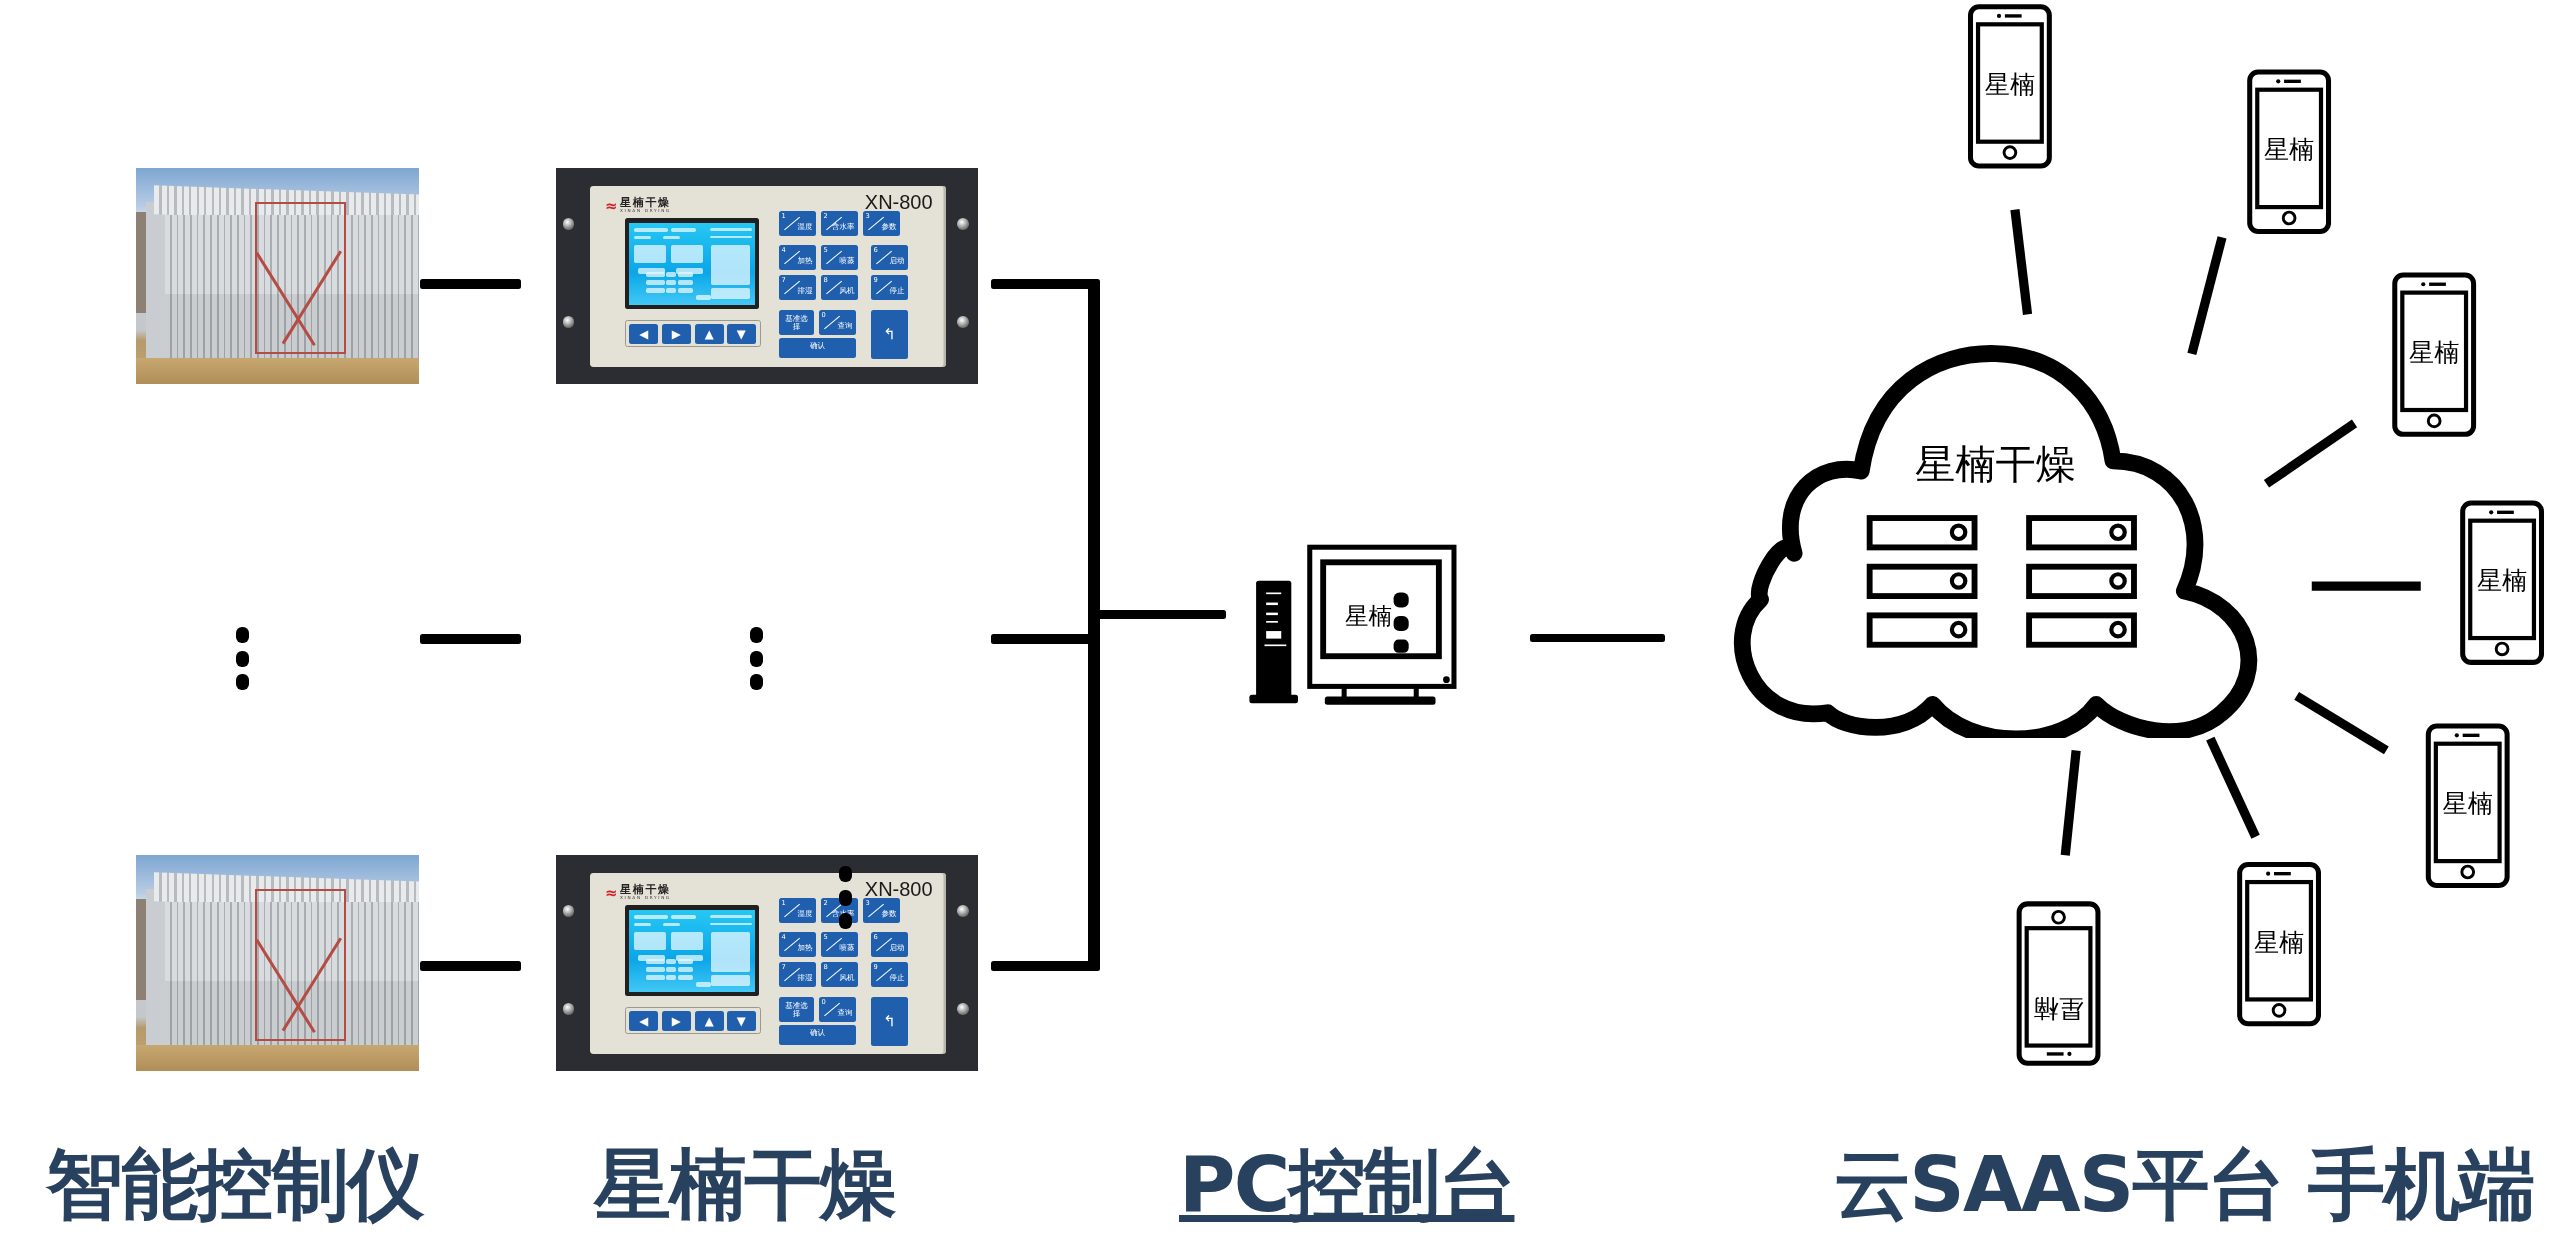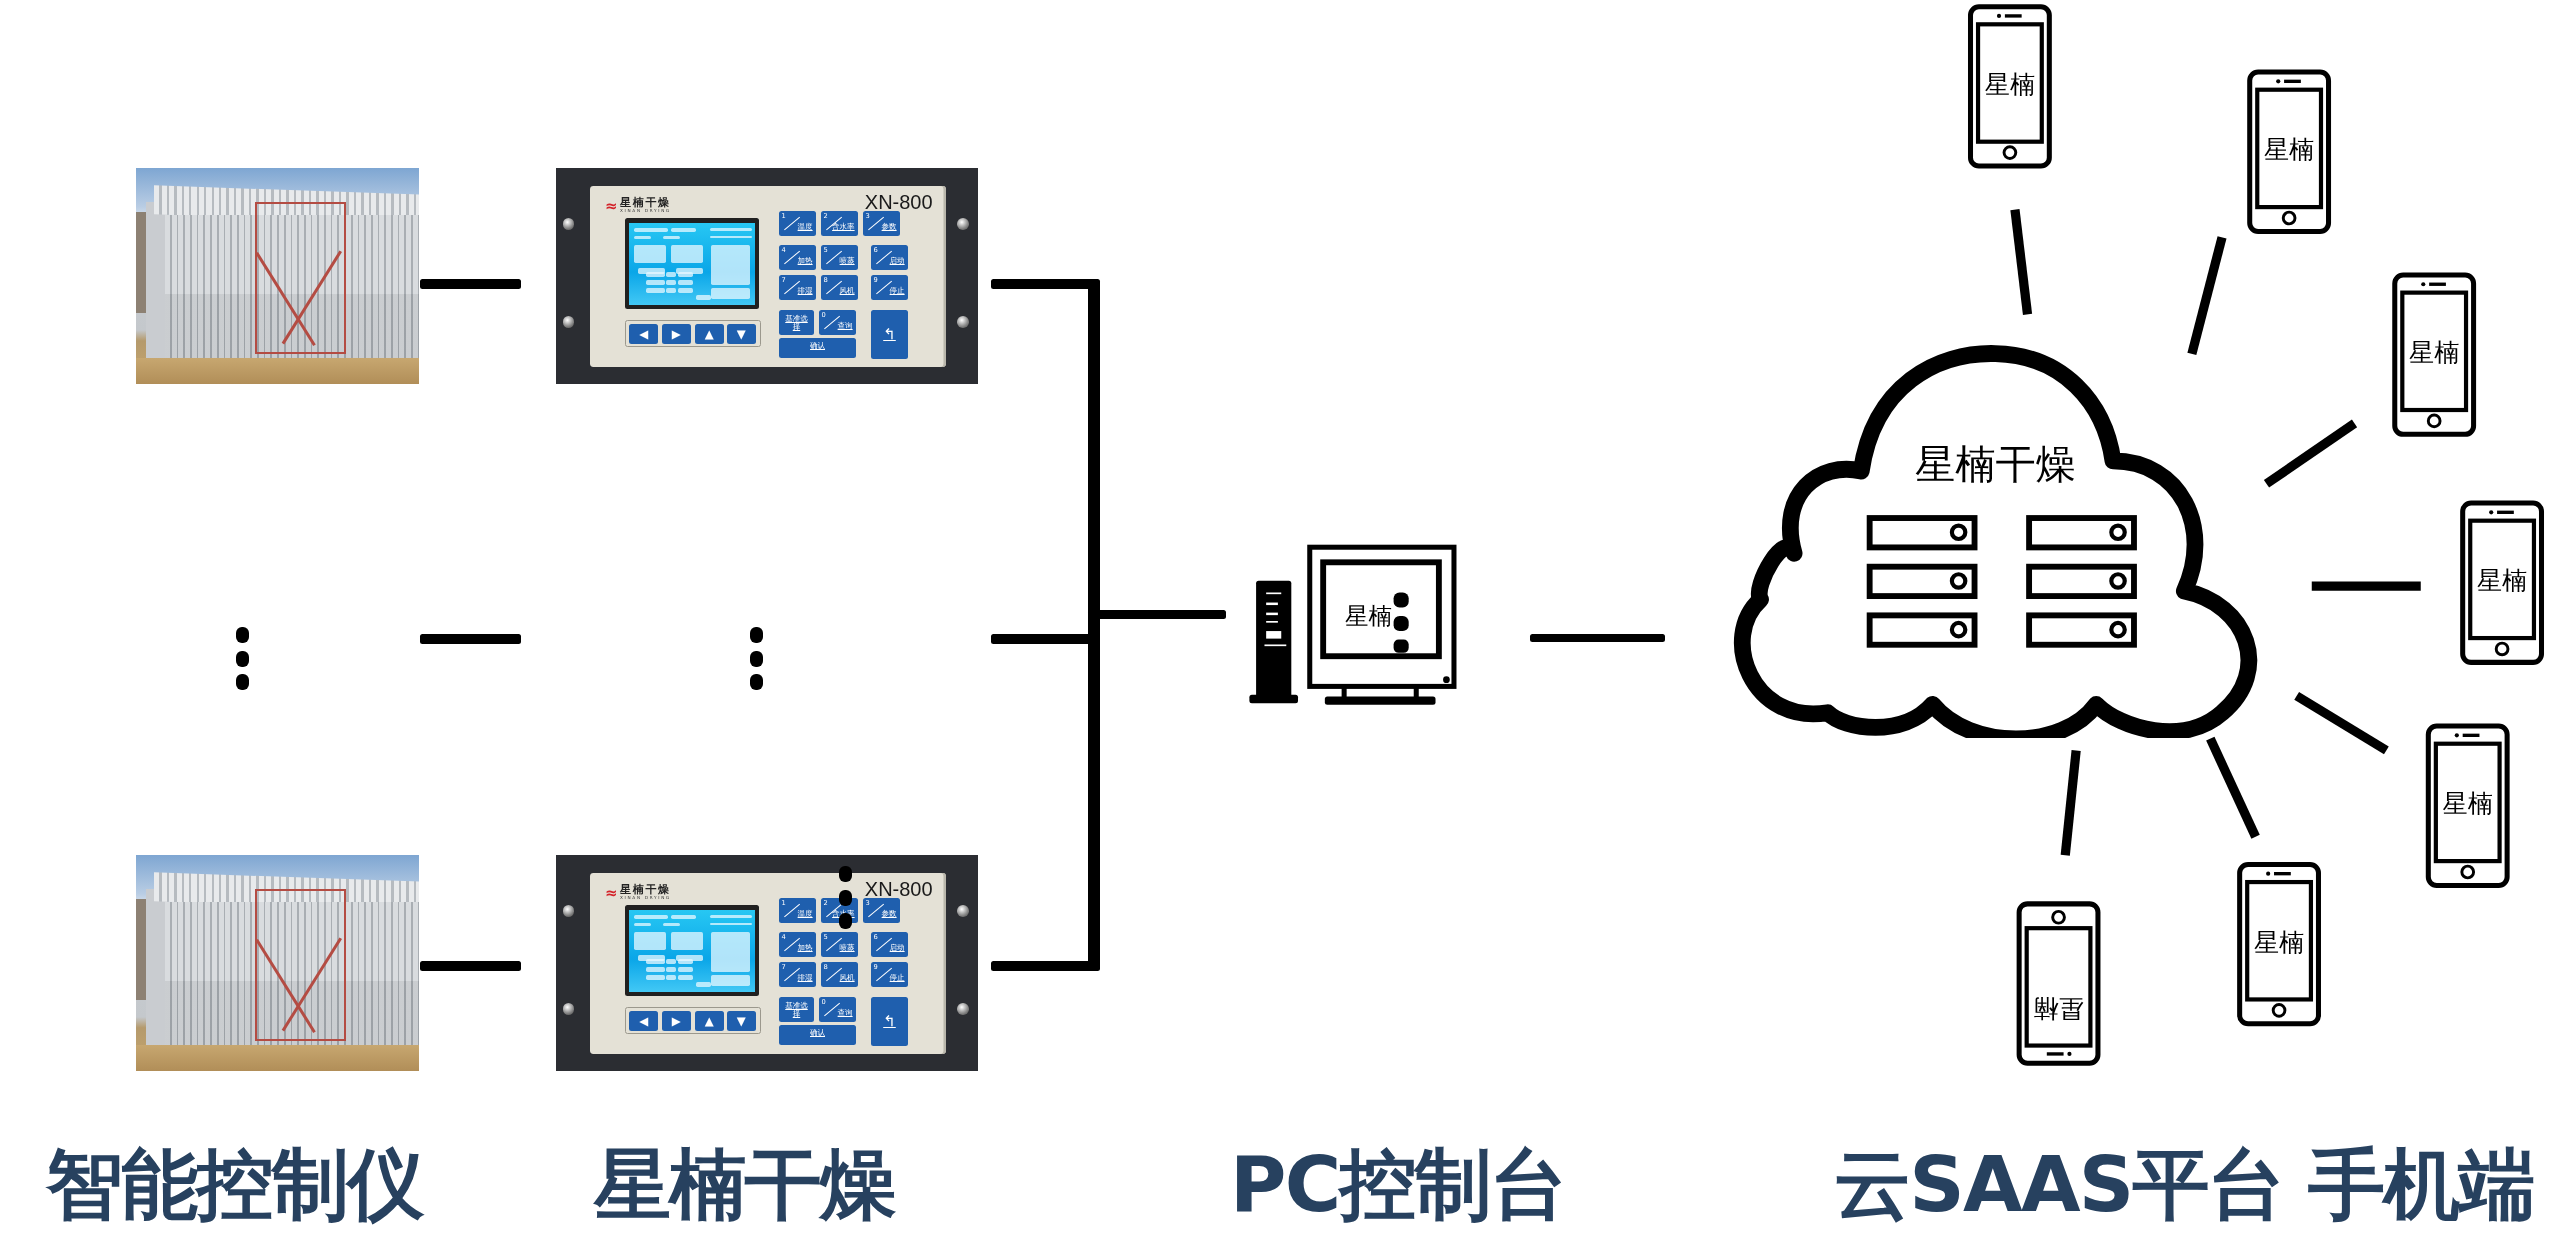--- a/index.html
+++ b/index.html
@@ -28,21 +28,21 @@
   .ctrl .model { position:absolute; right:13.4px; top:5px; font-size:20px; color:#1a1a1a; font-family:"Liberation Sans", sans-serif; }
   .ctrl .lcd { position:absolute; left:35px; top:32px; width:134px; height:91px; background:#202020; border-radius:2.5px; }
   .ctrl .lcd-inner { position:absolute; left:4.2px; top:4.2px; right:4.2px; bottom:4.2px; background:linear-gradient(180deg,#27c7f3,#0aa6e8 60%,#42c8f5); }
   .ctrl .lcd-field { position:absolute; background:#e8f8ff; opacity:.75; border-radius:1.7px; }
   .ctrl .arrow-row { position:absolute; left:35px; top:134px; width:134px; height:25px; border:0.8px solid #9b988d; border-radius:2.5px; }
   .ctrl .arrow-key { position:absolute; top:2.5px; width:28.5px; height:20px; background:#1f5fae; border-radius:2.5px; color:#fff; font-size:11.7px; text-align:center; line-height:20px; }
   .ctrl .keypad { position:absolute; left:189px; top:25px; width:151px; height:147px; }
   .ctrl .key { position:absolute; width:37px; height:25px; background:#1f5fae; border-radius:2.5px; color:#fff; font-size:7.5px; overflow:hidden; }
   .ctrl .key .num { position:absolute; left:2.5px; top:0.8px; font-size:6.7px; }
   .ctrl .key .slash { position:absolute; left:3.4px; top:11.7px; width:20px; height:0.8px; background:#fff; transform:rotate(-40deg); }
-  .ctrl .key .lbl { position:absolute; right:3.4px; bottom:4.2px; font-size:7.5px;text-decoration:underline; }
+  .ctrl .key .lbl { position:absolute; right:3.4px; bottom:4.2px; font-size:7.5px; }
   .ctrl .key.wide .lbl { left:0; right:0; text-align:center; bottom:7.5px; }
   .ctrl .key.base .lbl { left:3.4px; right:3.4px; top:4.2px; bottom:auto; text-align:center; line-height:8.4px; }
   .ctrl .key.back .lbl { left:0; right:0; text-align:center; top:15px; font-size:15px; }
   
   .bar { position:absolute; background:#000; border-radius:2.5px; }
   .dot { position:absolute; width:13.4px; height:16px; background:#000; border-radius:5.9px; }
   
   .caption { position:absolute; top:1134px; font-family:"DejaVu Sans", sans-serif; font-weight:bold; font-size:77px; color:#27415f; white-space:nowrap; letter-spacing:-1.7px; }
   svg text { font-family:"DejaVu Sans", sans-serif; }
 </style>
@@ -440,16 +440,16 @@
         <rect x="44" y="12" width="20" height="4" fill="#000"></rect>
         <circle cx="37" cy="14" r="2.5" fill="#000"></circle>
         <circle cx="50" cy="177" r="7" fill="#fff" stroke="#000" stroke-width="3.5"></circle>
         <text font-size="30" text-anchor="middle" fill="#000" transform="translate(50,96) rotate(180) translate(0,-20) rotate(180) translate(0,-30)" x="0" y="-8">星楠</text>
       </g>
     </g>
 </svg>
 
 <div class="caption" style="left:46px;">智能控制仪</div>
 <div class="caption" style="left:594px;">星楠干燥</div>
-<div class="caption" style="left:1230px;">PC控制台</div>
+<div class="caption" style="left:1179px;text-decoration:underline;">PC控制台</div>
 <div class="caption" style="left:1834px;">云SAAS平台</div>
 <div class="caption" style="left:2308px;text-align:right;">手机端</div>
 
 
 </body></html>

